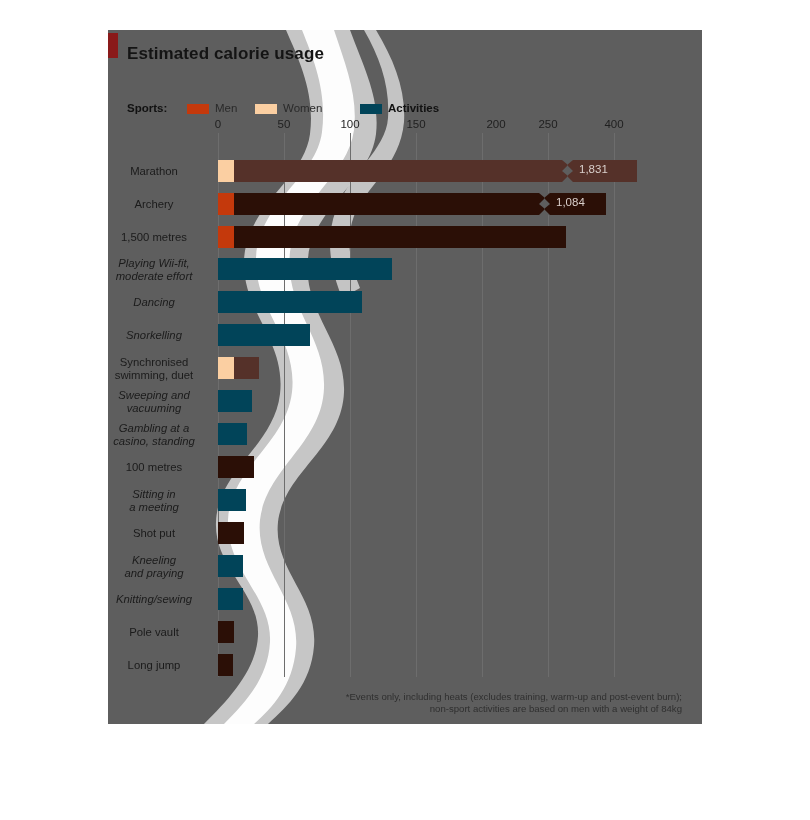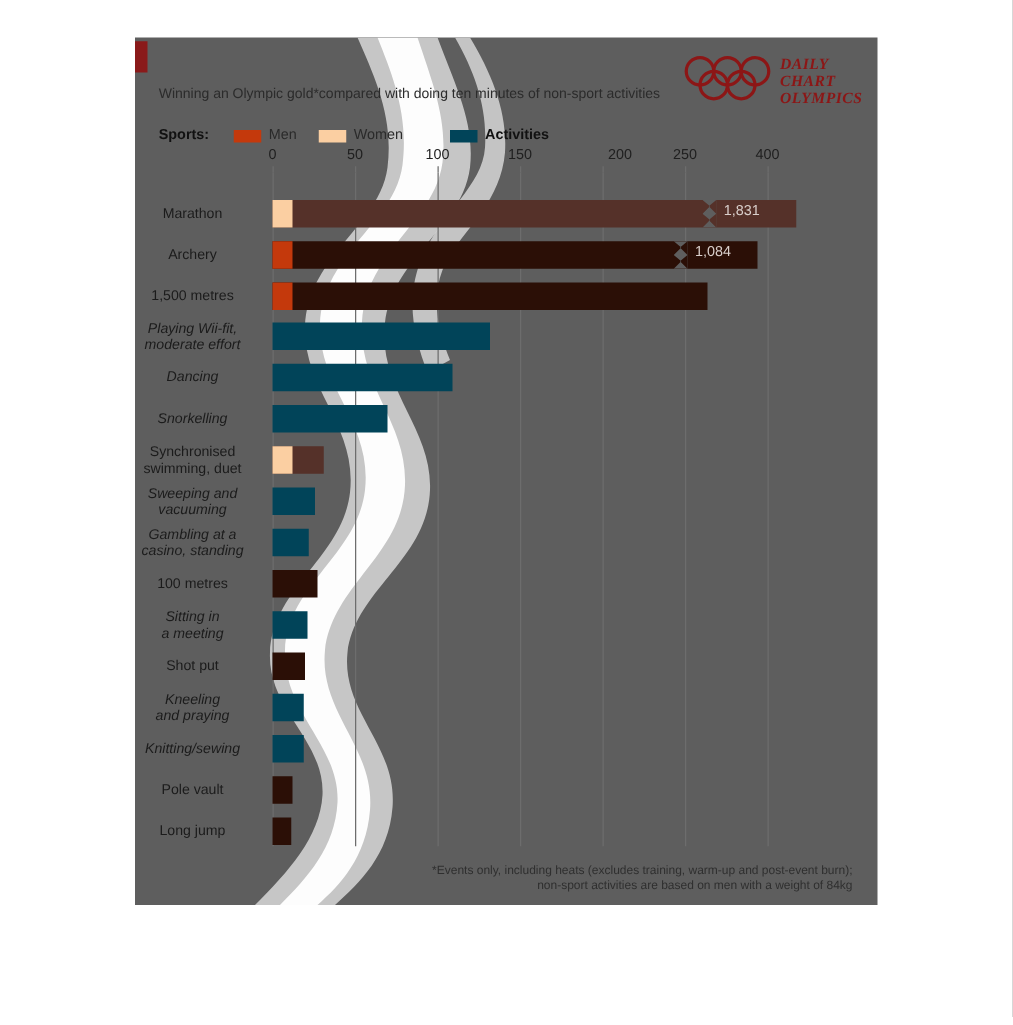--- a/index.html
+++ b/index.html
@@ -69,38 +69,22 @@
              L116,694 C138,672 160,648 162,612 C164,566 118,540 120,490
              C122,438 178,414 184,362 C190,308 146,280 148,228
              C151,172 208,148 214,102 C219,62 206,30 194,0 Z" fill="#ffffff" opacity="0.97"></path>
     <path d="M268,0 C286,30 298,60 296,92 C292,136 258,156 246,186
              C236,212 244,238 252,258 L234,268 C224,242 216,212 228,180
              C242,142 278,120 280,88 C282,56 272,28 256,0 Z" fill="#cfcfcf" opacity="0.9"></path>
   </svg>
 
   <div id="content">
 
-    <div class="sub">Winning an Olympic gold*compared with doing ten minutes of non-sport activities</div>
-
-    <div class="logo">
-      <svg width="76" height="44" viewBox="0 0 76 44">
-        <g fill="none" stroke="#8c1616" stroke-width="2.6">
-          <circle cx="14" cy="15" r="11"></circle>
-          <circle cx="36" cy="15" r="11"></circle>
-          <circle cx="58" cy="15" r="11"></circle>
-          <circle cx="25" cy="26" r="11"></circle>
-          <circle cx="47" cy="26" r="11"></circle>
-        </g>
-      </svg>
-      <div class="logo-txt">
-        <div>DAILY</div>
-        <div>CHART</div>
-        <div>OLYMPICS</div>
-      </div>
-    </div>
+    <div class="ttl">Estimated calorie usage</div>
+
 
     <div class="legend">
       <span class="lg-lab" style="left:0px;">Sports:</span>
       <span class="sw" style="left:60px;background:#c4390c;"></span>
       <span class="lg-t" style="left:88px;">Men</span>
       <span class="sw" style="left:128px;background:#fbcfa2;"></span>
       <span class="lg-t" style="left:156px;">Women</span>
       <span class="sw" style="left:233px;background:#014459;"></span>
       <span class="lg-act" style="left:261px;">Activities</span>
     </div>

